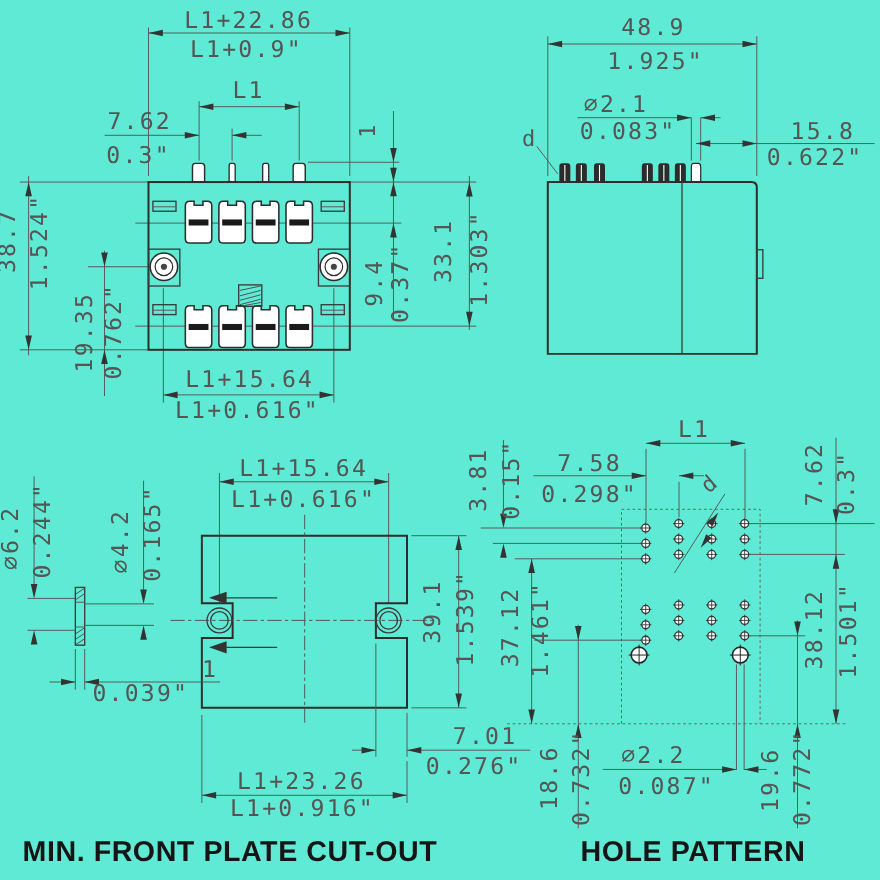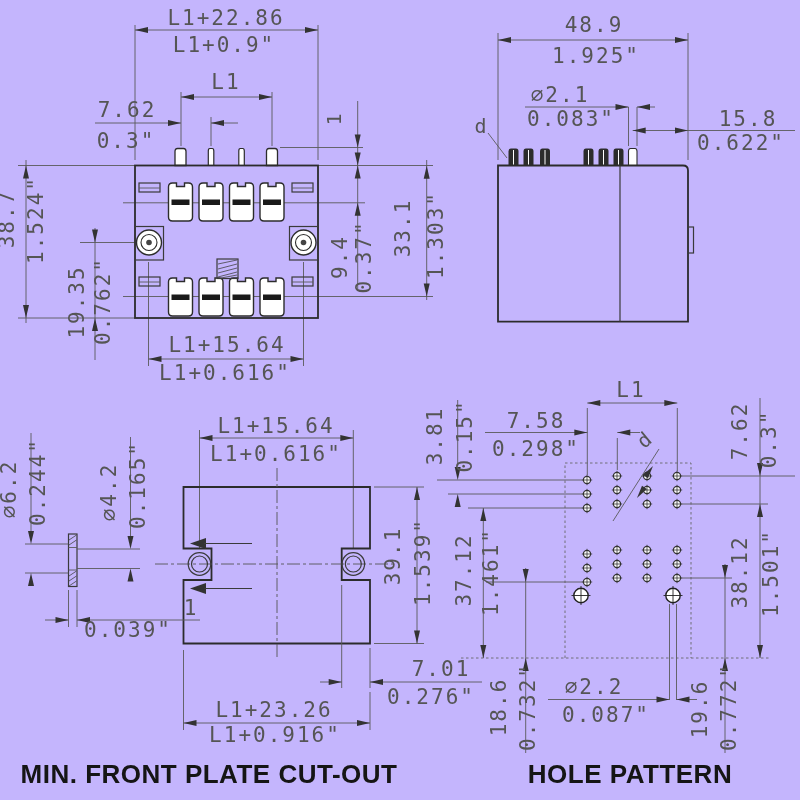--- a/index.html
+++ b/index.html
@@ -1,16 +1,16 @@
 <!DOCTYPE html>
 <html><head>
 <meta charset="utf-8">
 <style>
   html,body{margin:0;padding:0;background:#fff;}
-  .stage{width:800px;height:800px;position:relative;background:#c4b5fd;font-family:"DejaVu Sans Mono",monospace;}
+  .stage{width:800px;height:800px;position:relative;background:#5eead4;font-family:"DejaVu Sans Mono",monospace;}
   svg{display:block;}
   .thin{stroke:#5a5a5a;stroke-width:0.9;fill:none;}
   .thick{stroke:#2c2c2c;stroke-width:1.8;fill:none;}
   .med{stroke:#3a3a3a;stroke-width:1.2;fill:none;}
   .dash{stroke:#666;stroke-width:0.9;fill:none;stroke-dasharray:2.5 2.5;}
   .cline{stroke:#555;stroke-width:0.9;fill:none;stroke-dasharray:13 3 3 3;}
   .ar{fill:#333;stroke:none;}
   .dt{font:21px "DejaVu Sans Mono",monospace;letter-spacing:2px;fill:#555;}
   .dts{font:20px "DejaVu Sans Mono",monospace;letter-spacing:1px;fill:#555;}
   .cap{font-family:"Liberation Sans",sans-serif;font-weight:bold;font-size:26px;letter-spacing:0.5px;fill:#151515;}

